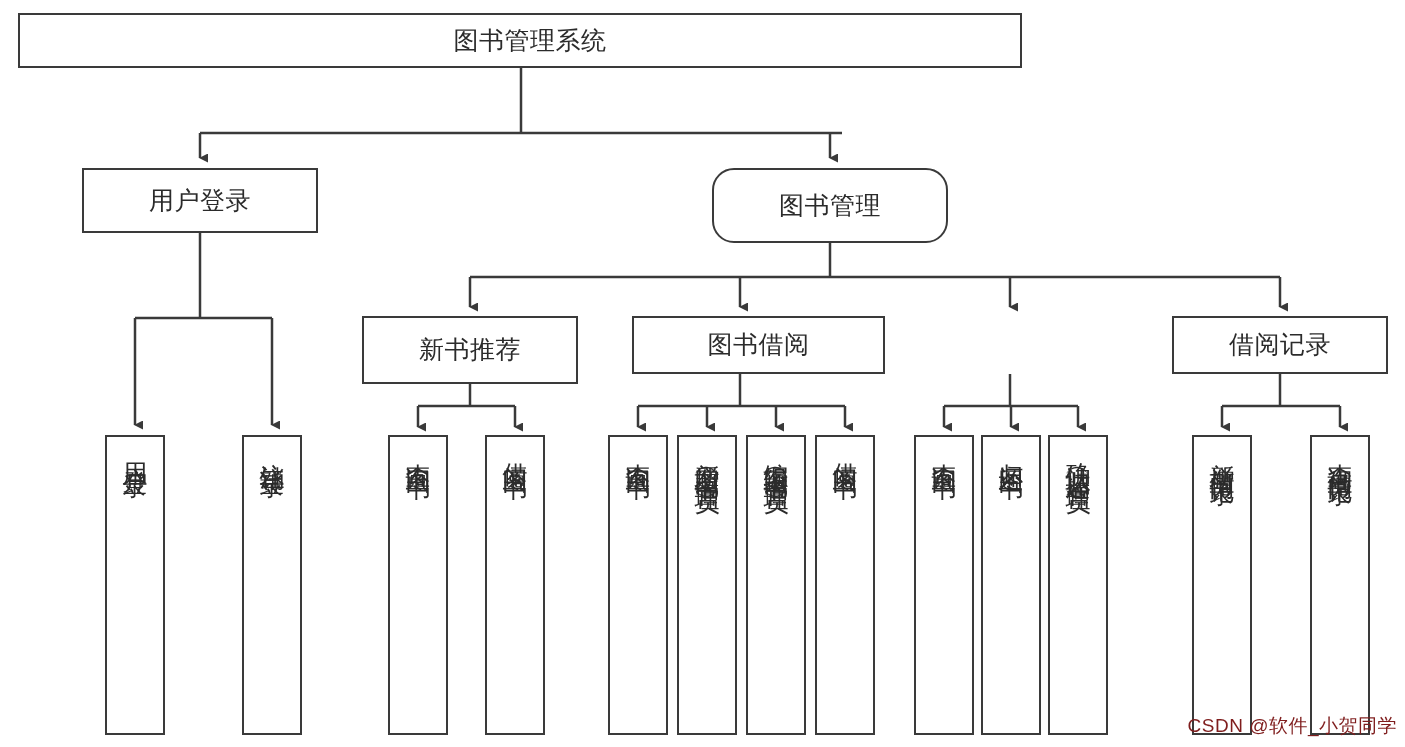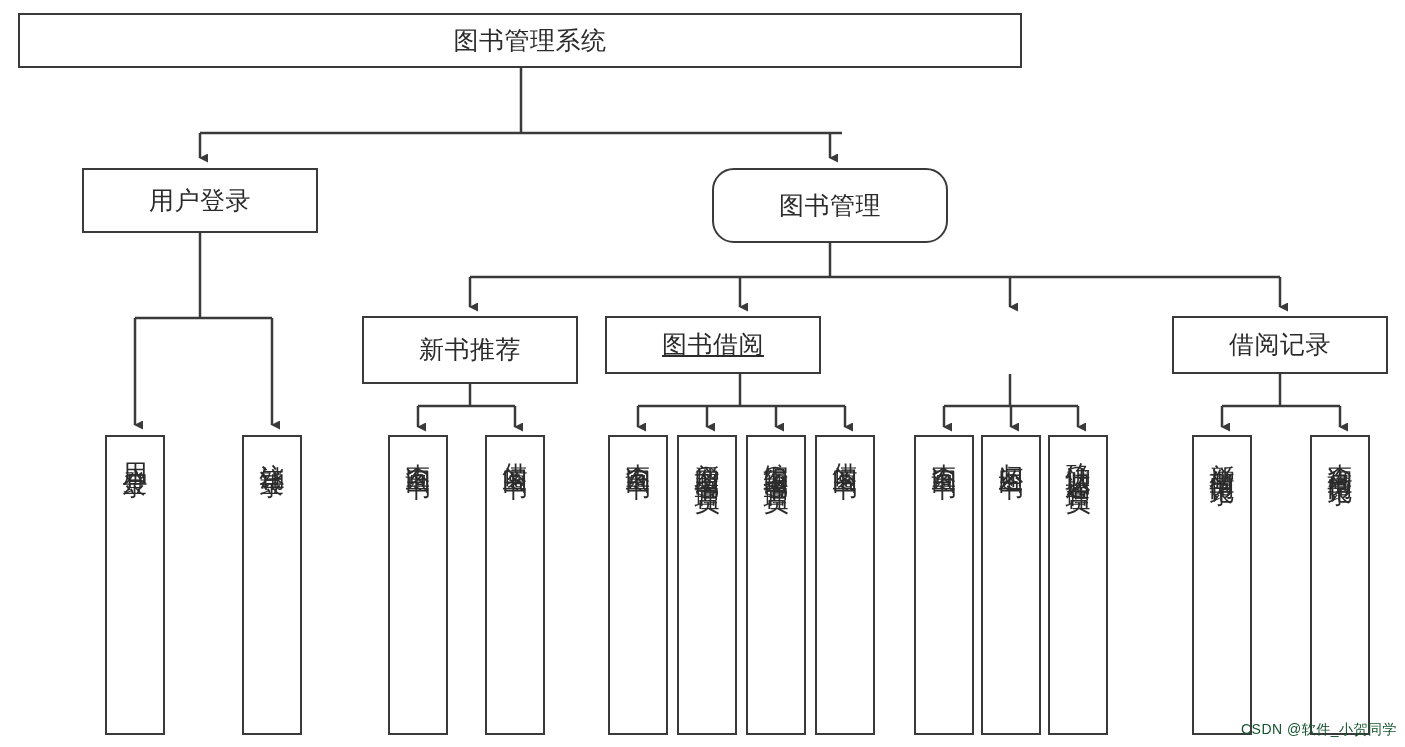--- a/index.html
+++ b/index.html
@@ -62,22 +62,22 @@
     text-orientation: upright;
     font-size: 25px;
     line-height: 1;
     letter-spacing: 4px;
     white-space: nowrap;
   }
   .watermark {
     position: absolute;
     right: 8px;
     bottom: 8px;
-    font-size: 14px;
-    color: #14532d;
+    font-size: 19px;
+    color: #7f1d1d;
     z-index: 3;
     white-space: nowrap;
     letter-spacing: 0.5px;
   }
 </style>
 </head>
 <body>
 
 <div id="diagram-root">
 
@@ -138,21 +138,21 @@
   <div class="node horiz" style="left:82px; top:168px; width:236px; height:65px;">
     <span class="node-label">用户登录</span>
   </div>
   <div class="node horiz" style="left:712px; top:168px; width:236px; height:75px;border-radius:22px;">
     <span class="node-label">图书管理</span>
   </div>
 
   <div class="node horiz" style="left:362px; top:316px; width:216px; height:68px;">
     <span class="node-label">新书推荐</span>
   </div>
-  <div class="node horiz" style="left:605px; top:316px; width:216px; height:58px;text-decoration:underline;">
+  <div class="node horiz" style="left:632px; top:316px; width:253px; height:58px;">
     <span class="node-label">图书借阅</span>
   </div>
   <div class="node horiz" style="left:1172px; top:316px; width:216px; height:58px;align-items:center;">
     <span class="node-label">借阅记录</span>
   </div>
 
   <div class="node vert" style="left:105px; top:435px; width:60px; height:300px;">
     <span class="node-label">用户登录</span>
   </div>
   <div class="node vert" style="left:242px; top:435px; width:60px; height:300px;">

